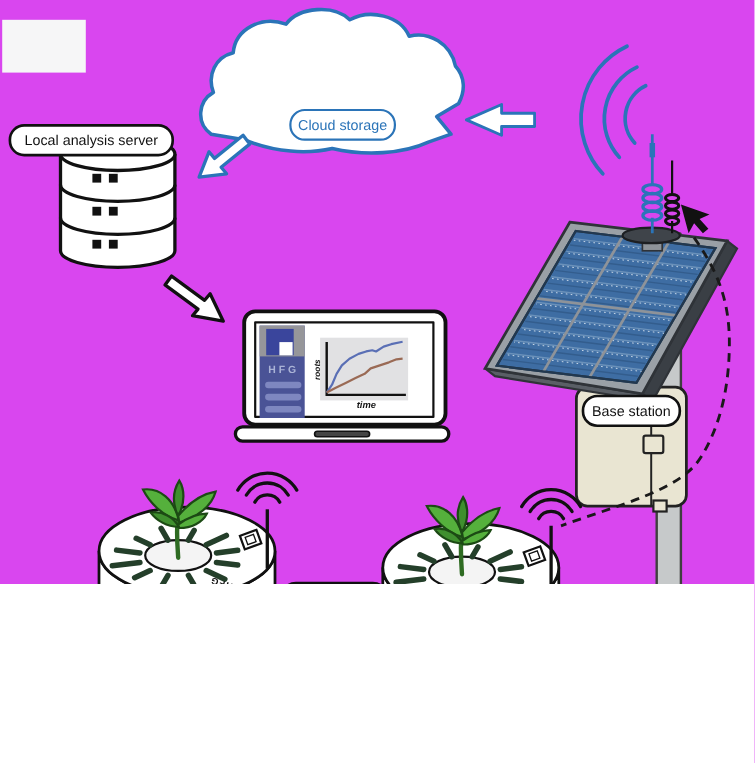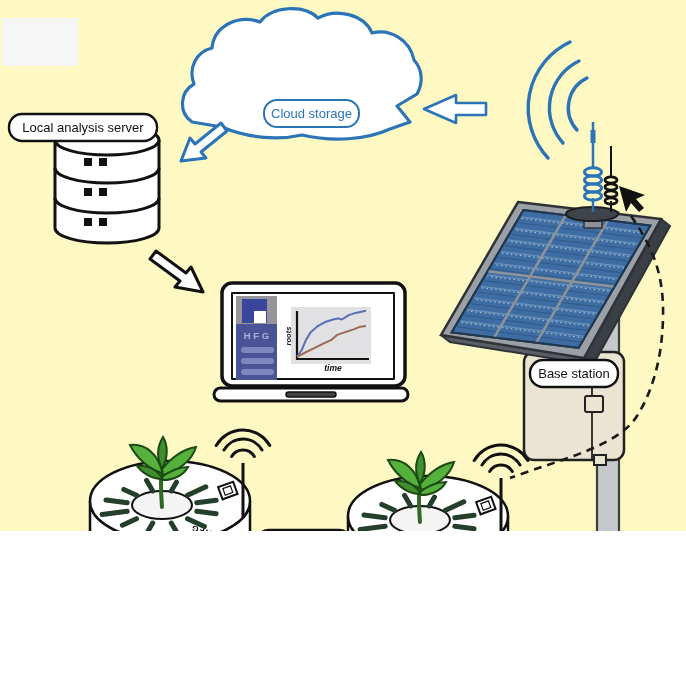--- a/index.html
+++ b/index.html
@@ -1,21 +1,21 @@
 <!DOCTYPE html>
 <html style="--blue: #2b74b8; --cell-blue: #3e6da3; --navy: #4a5396; --logo-navy: #3a459c; --beige: #e9e5d2; --blade-green: #47734f; --blade-green2: #3a6243; --seed-green: #55b03c; --root-tan: #d8cfae;"><head>
 <meta charset="utf-8">
 <style>
   :root{
     --blue:#2b74b8; --cell-blue:#3e6da3; --navy:#4a5396; --logo-navy:#3a459c;
     --beige:#e9e5d2; --blade-green:#47734f; --blade-green2:#3a6243;
     --seed-green:#55b03c; --root-tan:#d8cfae;
   }
   html,body{margin:0;padding:0;background:#ffffff;}
-  .canvas{position:relative;width:686px;height:531px;background:#fef9c3;overflow:hidden;
+  .canvas{position:relative;width:686px;height:531px;background:#d946ef;overflow:hidden;
           font-family:"Liberation Sans", sans-serif;}
   svg{display:block;}
   text{font-family:"Liberation Sans", sans-serif;}
   .blue-stroke{stroke:var(--blue);fill:#fff;stroke-linejoin:round;}
   .blk-stroke{stroke:#111;fill:#fff;stroke-linejoin:round;}
   .label-pill{fill:#fff;stroke:#111;stroke-width:2.4;}
   .label-text{fill:#111;font-size:13px;}
   .blue-text{fill:var(--blue);font-size:13px;}
   .roots-outline{stroke:#33301f;stroke-width:5.2;fill:none;stroke-linecap:round;}
   use.roots-core{stroke:var(--root-tan);stroke-width:2.6;fill:none;stroke-linecap:round;}

